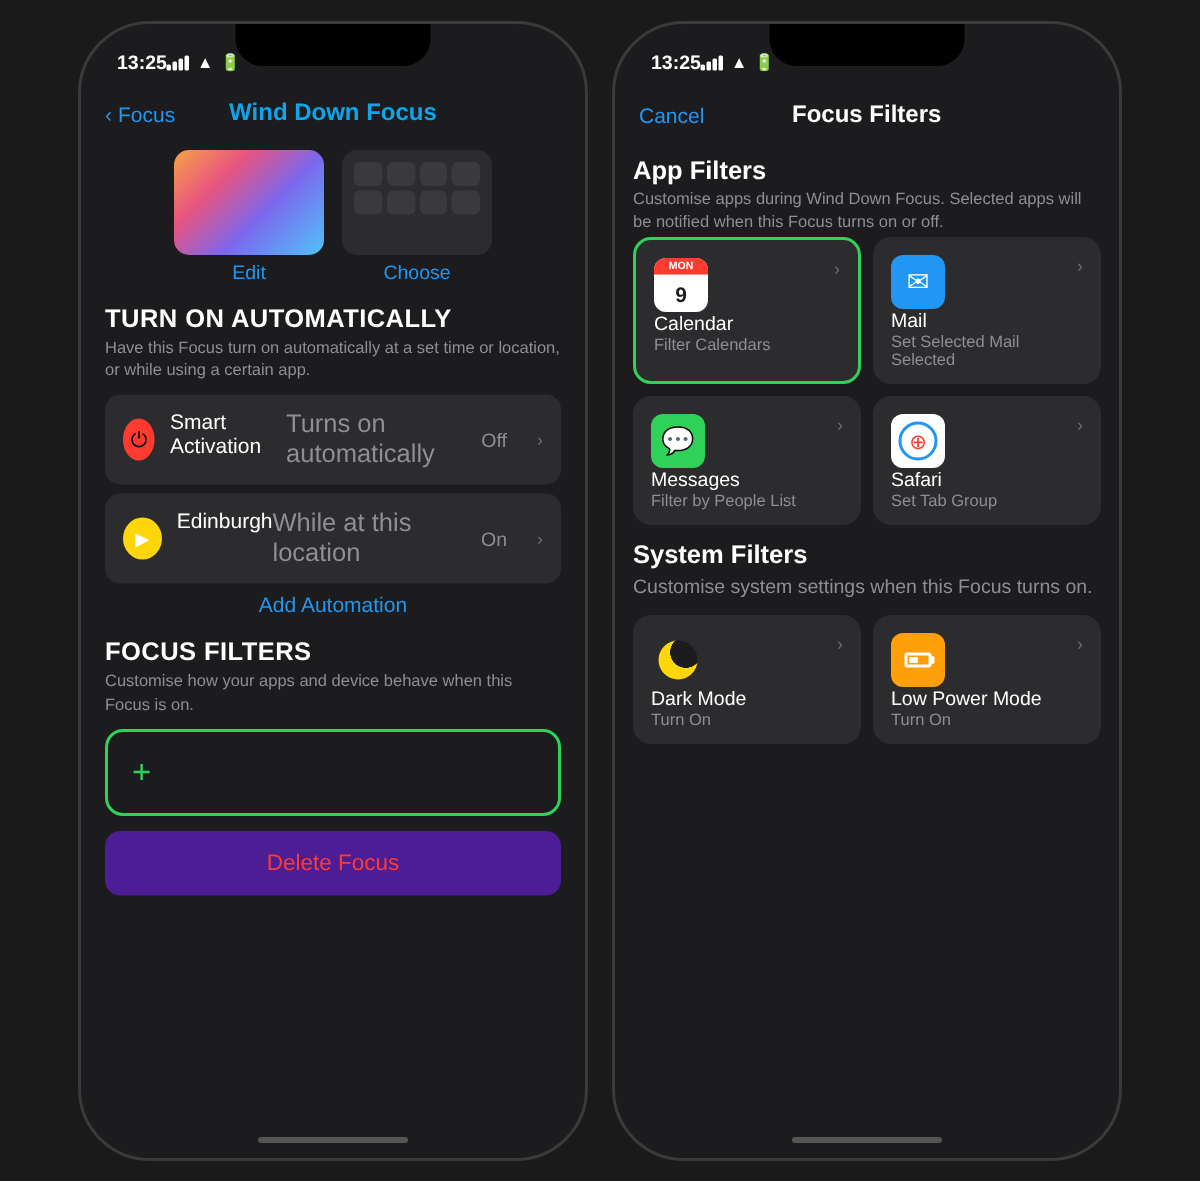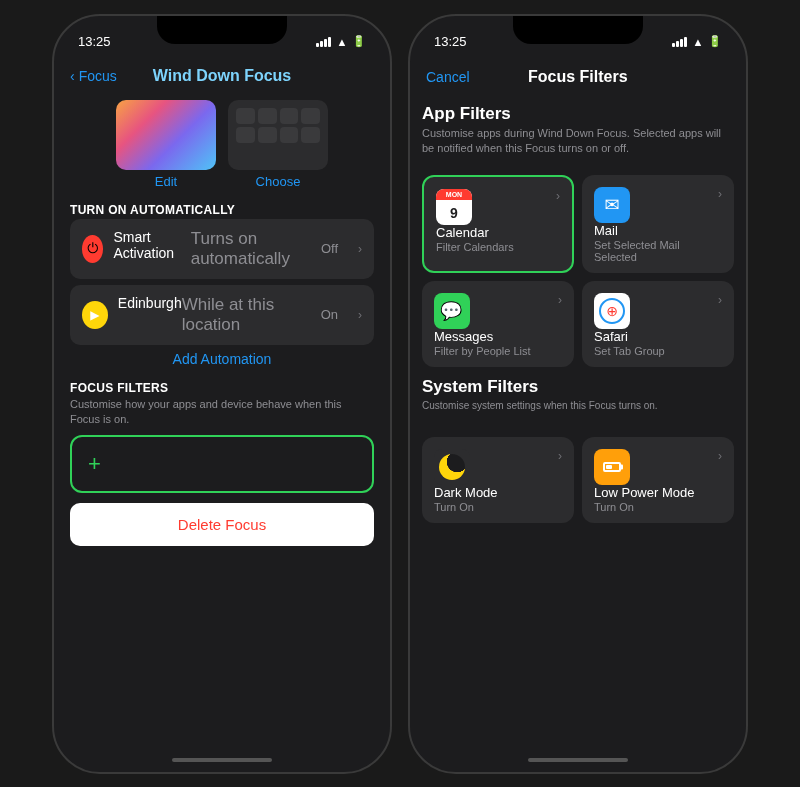--- a/index.html
+++ b/index.html
@@ -36,27 +36,27 @@
       transform: translateX(-50%);
       width: 130px;
       height: 28px;
       background: #000;
       border-radius: 0 0 18px 18px;
       z-index: 10;
     }
 
     .status-bar {
       display: flex;
-      justify-content: space-between;
+      justify-content: flex-start;
       align-items: center;
       padding: 12px 24px 4px;
       height: 44px;
       color: #fff;
       font-size: 13px;
-      font-weight: 400;
+      font-weight: 700;
     }
 
     .status-icons {
       display: flex;
       gap: 5px;
       align-items: center;
       font-size: 11px;
     }
 
     .screen-content {
@@ -79,21 +79,21 @@
       font-size: 14px;
       display: flex;
       align-items: center;
       gap: 4px;
     }
 
     .nav-title {
       position: absolute;
       left: 50%;
       transform: translateX(-50%);
-      color: #7dd3fc;
+      color: #0ea5e9;
       font-size: 16px;
       font-weight: 600;
     }
 
     .scroll-area {
       flex: 1;
       padding: 0 16px;
       overflow: hidden;
     }
 
@@ -133,21 +133,21 @@
 
     .home-label {
       text-align: center;
       color: #2196f3;
       font-size: 13px;
       margin-top: 4px;
     }
 
     .section-header {
       color: #fff;
-      font-size: 12px;
+      font-size: 17px;
       font-weight: 700;
       text-transform: uppercase;
       letter-spacing: 0.3px;
       margin: 14px 0 2px;
     }
 
     .section-subtext {
       color: #8e8e93;
       font-size: 11px;
       line-height: 1.4;
@@ -223,21 +223,21 @@
       font-size: 22px;
       font-weight: 300;
     }
 
     .add-filter-label {
       color: #2196f3;
       font-size: 14px;
     }
 
     .delete-focus-btn {
-      background: #ffffff;
+      background: #4c1d95;
       border-radius: 10px;
       padding: 13px;
       text-align: center;
       color: #ff3b30;
       font-size: 15px;
       font-weight: 400;
       margin-bottom: 10px;
     }
 
     
@@ -285,21 +285,21 @@
       color: #fff;
       font-size: 17px;
       font-weight: 700;
       margin: 10px 0 2px;
     }
 
     .filters-section-sub {
       color: #8e8e93;
       font-size: 11px;
       line-height: 1.4;
-      margin-bottom: 19px;
+      margin-bottom: 2px;
     }
 
     .filter-grid {
       display: grid;
       grid-template-columns: 1fr 1fr;
       gap: 8px;
       margin-bottom: 10px;
     }
 
     .filter-card {
@@ -335,23 +335,23 @@
 
     .system-filters-title {
       color: #fff;
       font-size: 17px;
       font-weight: 700;
       margin: 8px 0 2px;
     }
 
     .system-filters-sub {
       color: #8e8e93;
-      font-size: 10px;
+      font-size: 13px;
       line-height: 1.4;
-      margin-bottom: 24px;
+      margin-bottom: 10px;
     }
 
     .dark-mode-icon {
       width: 26px;
       height: 26px;
       background: radial-gradient(circle at 70% 30%, #1c1c1e 40%, #ffd60a 41%);
       border-radius: 50%;
     }
 
     
@@ -513,20 +513,21 @@
             <div class="app-icon-tiny"></div>
             <div class="app-icon-tiny"></div>
             <div class="app-icon-tiny"></div>
             <div class="app-icon-tiny"></div>
           </div>
           <div class="home-label">Choose</div>
         </div>
       </div>
 
       <div class="section-header">TURN ON AUTOMATICALLY</div>
+      <div class="section-subtext">Have this Focus turn on automatically at a set time or location, or while using a certain app.</div>
 
       <div class="list-item">
         <div class="list-item-left">
           <div class="item-icon-circle icon-red">⏻</div>
           <div class="item-text-group">
             <span class="item-title">Smart Activation</span>
             <span class="item-sub">Turns on automatically</span>
           </div>
         </div>
         <div class="item-right">

